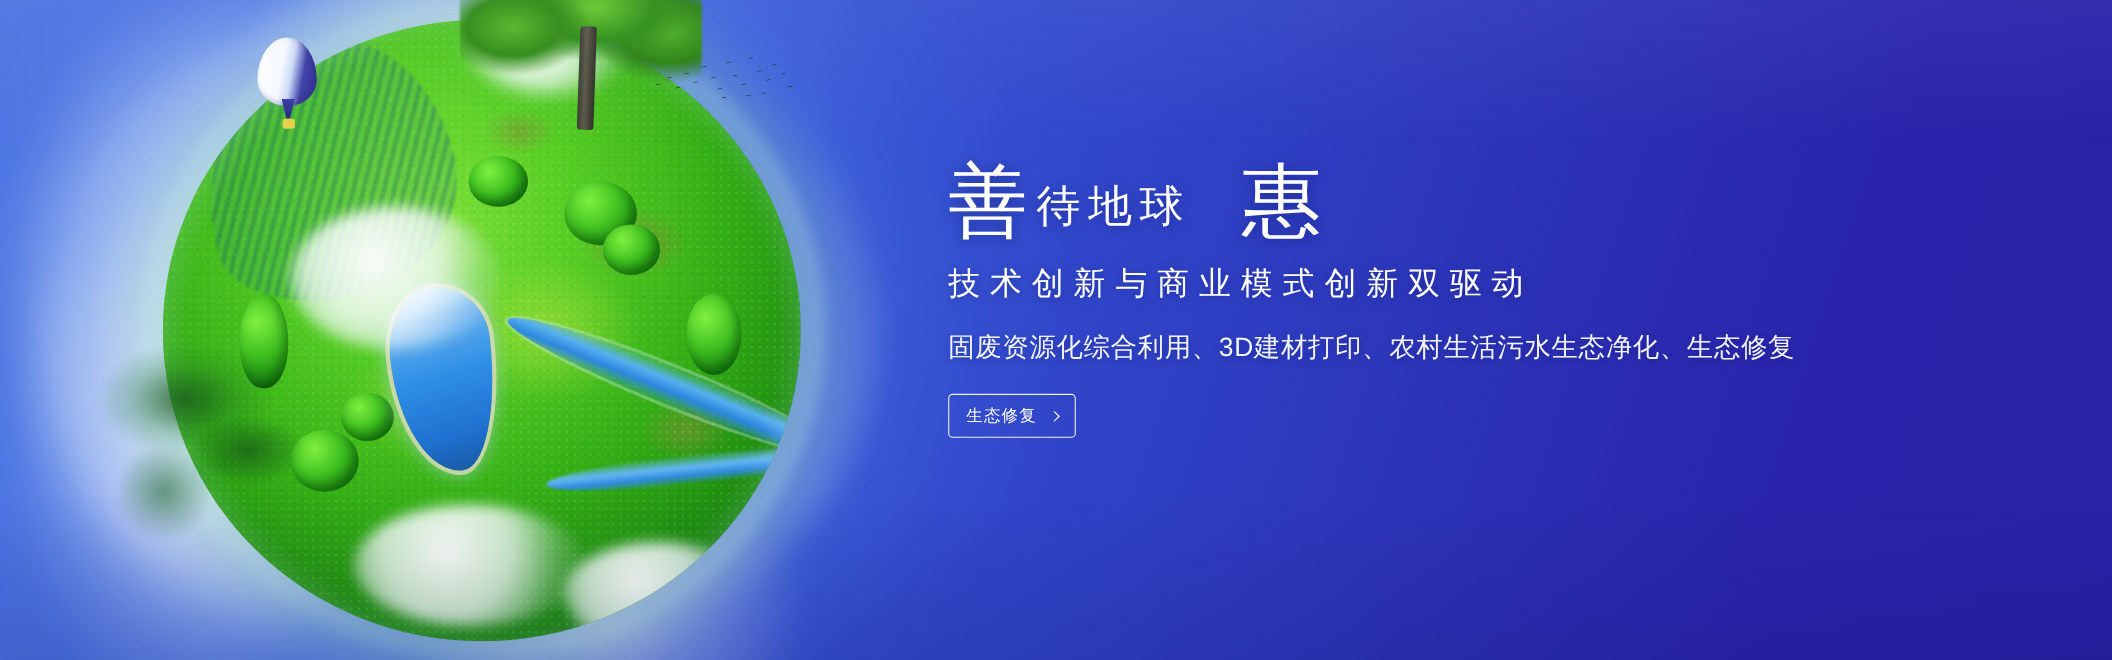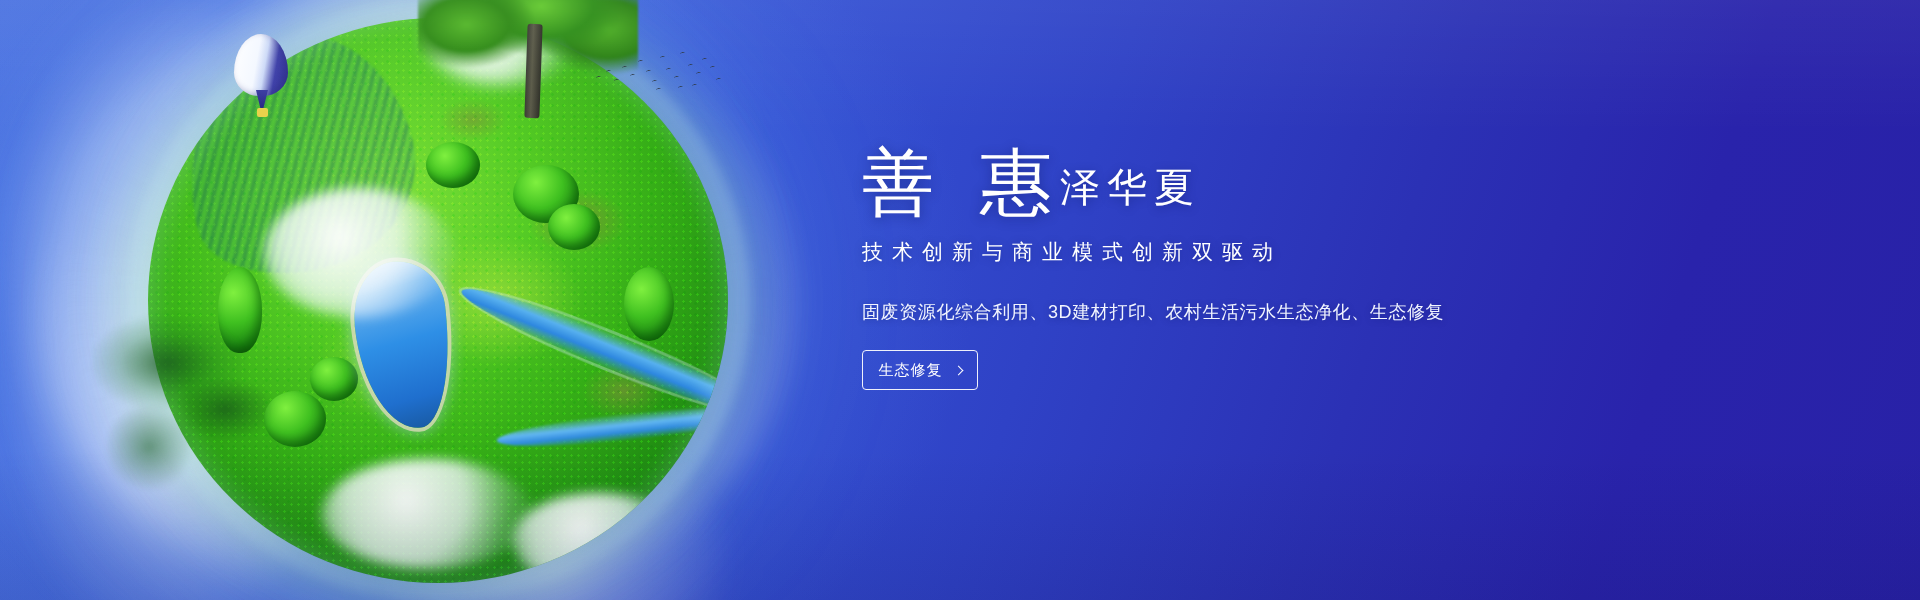--- a/index.html
+++ b/index.html
@@ -270,30 +270,30 @@
     font-weight:400;
     letter-spacing:7px;
     margin-left:8px;
     position:relative;
     top:-4px;
     text-shadow:0 2px 10px rgba(10,20,90,.40);
   }
 
   .subtitle{
     margin-top:26px;
-    font-size:21px;
+    font-size:29px;
     letter-spacing:9px;
     font-weight:400;
     color:#ffffff;
     text-shadow:0 1px 8px rgba(10,20,90,.35);
   }
 
   .desc{
-    margin-top:34px;
-    font-size:18px;
+    margin-top:22px;
+    font-size:24px;
     letter-spacing:.6px;
     color:#f2f5ff;
     text-shadow:0 1px 6px rgba(10,20,90,.35);
   }
 
   .cta{
     margin-top:26px;
     display:inline-flex;
     align-items:center;
     justify-content:center;
@@ -390,24 +390,24 @@
       </div>
   </div>
 
   <div class="vignette"></div>
 
   <div class="content">
 
     <div class="headline">
       <span class="hl-group">
         <span class="hl-big">善</span>
+        <span class="hl-rest">待地球</span>
       </span>
       <span class="hl-group">
         <span class="hl-big">惠</span>
-        <span class="hl-rest">泽华夏</span>
       </span>
     </div>
 
     <div class="subtitle">技术创新与商业模式创新双驱动</div>
 
     <div class="desc">固废资源化综合利用、3D建材打印、农村生活污水生态净化、生态修复</div>
 
     <a href="#" class="cta">
       <span>生态修复</span>
       <span class="chev"></span>

